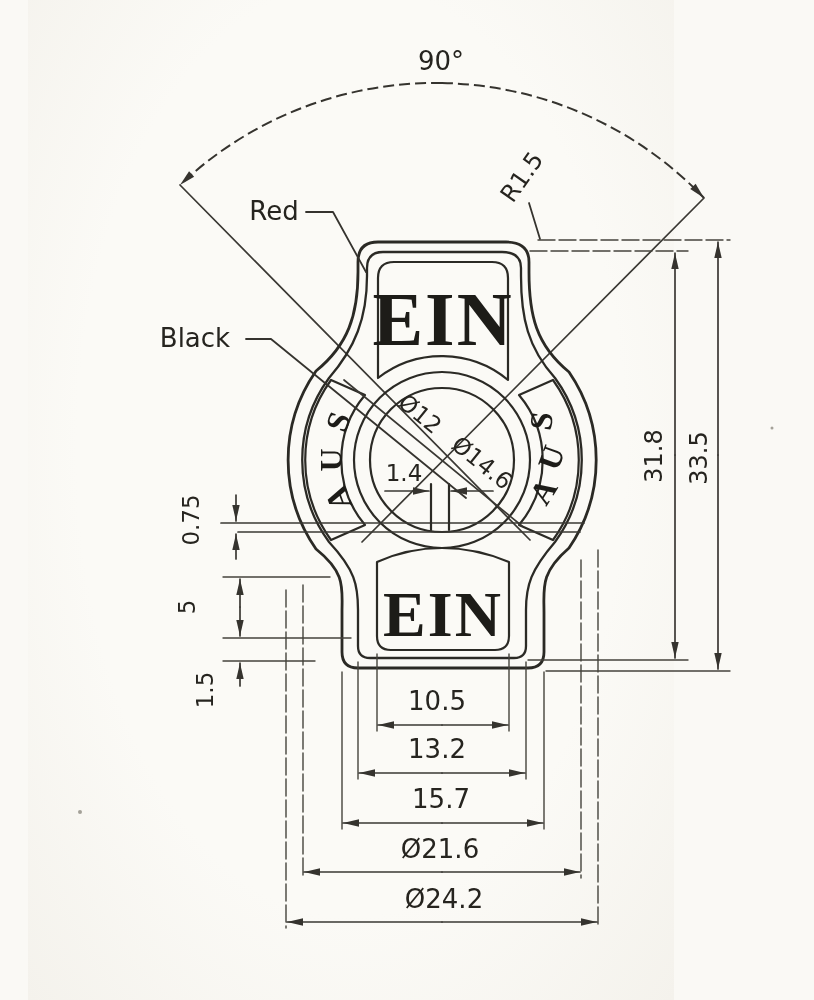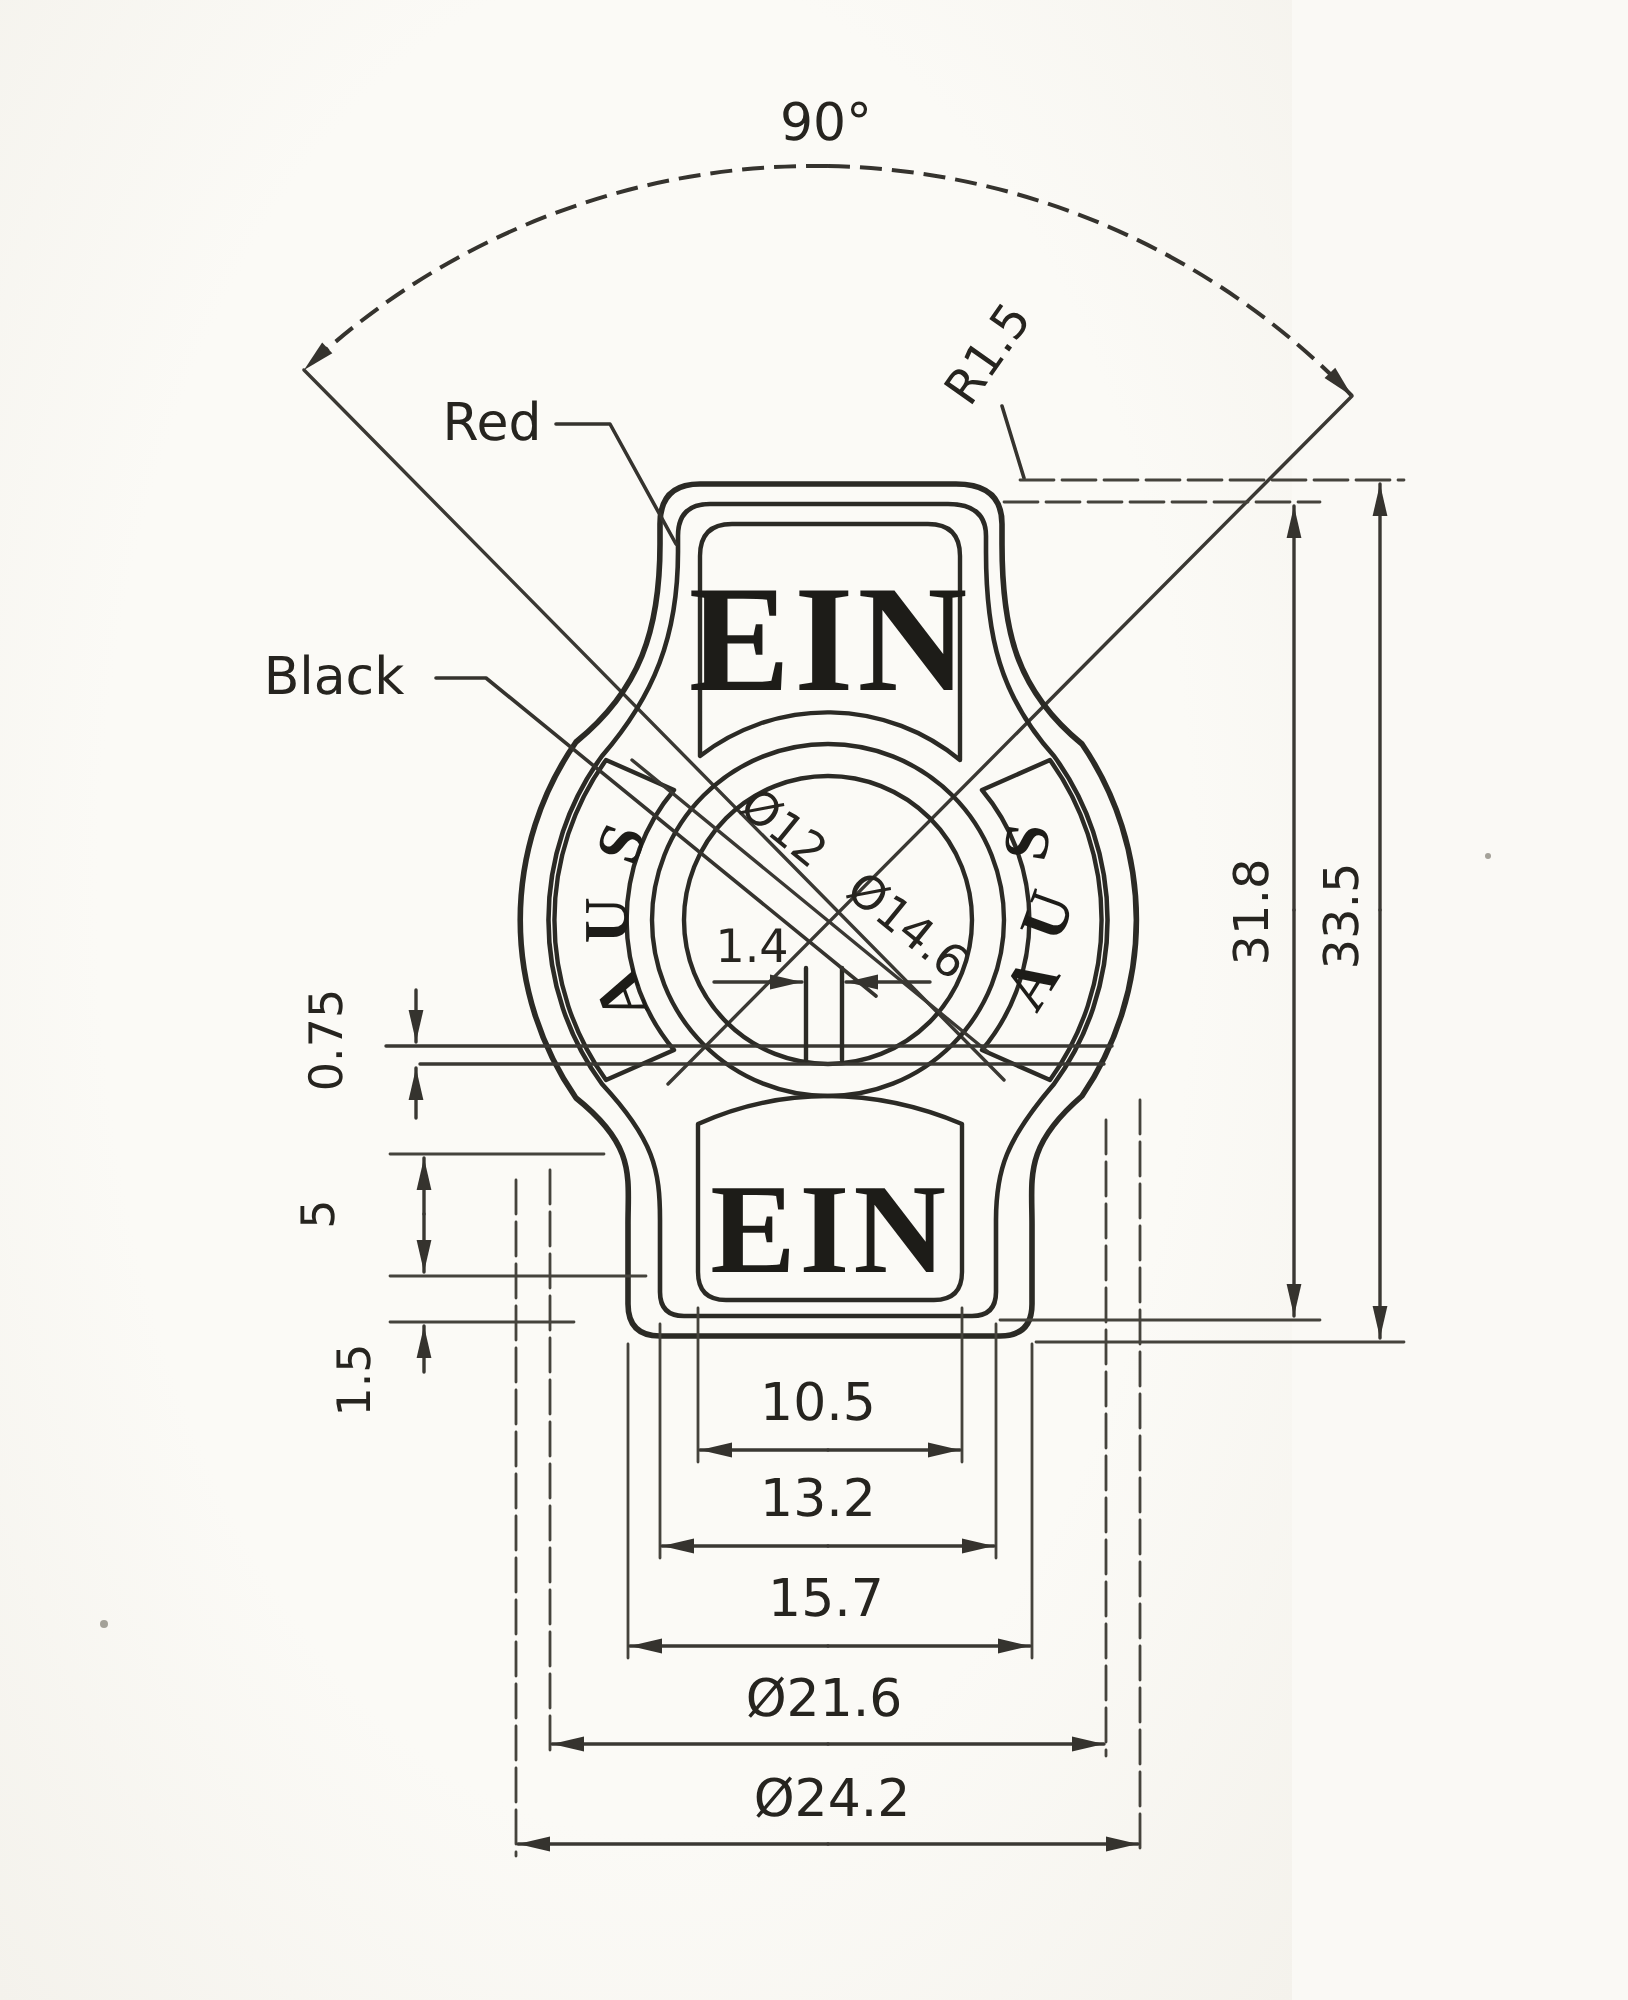--- a/index.html
+++ b/index.html
@@ -2,21 +2,21 @@
 <html style="--ink: #2b2a25; --paper: #faf9f5;"><head>
 <meta charset="utf-8">
 <style>
   :root { --ink:#2b2a25; --paper:#faf9f5; }
   html,body{margin:0;padding:0;}
   body{
     width:814px;height:1000px;background:var(--paper);
     font-family:"DejaVu Sans",sans-serif;overflow:hidden;
   }
   .sheet{position:relative;width:646px;height:1000px;
-    background:radial-gradient(ellipse at 50% 45%, #fbfaf6 60%, #f4f2ec 100%);}
+    background:radial-gradient(ellipse at 50% 45%, #fbfaf6 60%, #f4f2ec 100%);margin-left:28px;}
   svg{display:block}
   .body-line{fill:none;stroke:var(--ink);stroke-width:2.8;stroke-linecap:round;stroke-linejoin:round;}
   .inner-line{fill:none;stroke:var(--ink);stroke-width:2.3;stroke-linecap:round;stroke-linejoin:round;}
   .panel-line{fill:none;stroke:var(--ink);stroke-width:2.2;stroke-linecap:round;stroke-linejoin:round;}
   .dim-line{fill:none;stroke:#3a3833;stroke-width:1.7;stroke-linecap:round;}
   .ext-line{fill:none;stroke:#45433c;stroke-width:1.4;stroke-linecap:round;stroke-dasharray:17 4;}
   .solid-ext{stroke-dasharray:none;}
   .leader{fill:none;stroke:#35332e;stroke-width:1.8;stroke-linecap:round;stroke-linejoin:round;}
   .arc90{fill:none;stroke:#35332e;stroke-width:2;stroke-dasharray:11 5;}
   .dimtxt{font-family:"DejaVu Sans",sans-serif;font-size:24px;fill:#26241f;}

